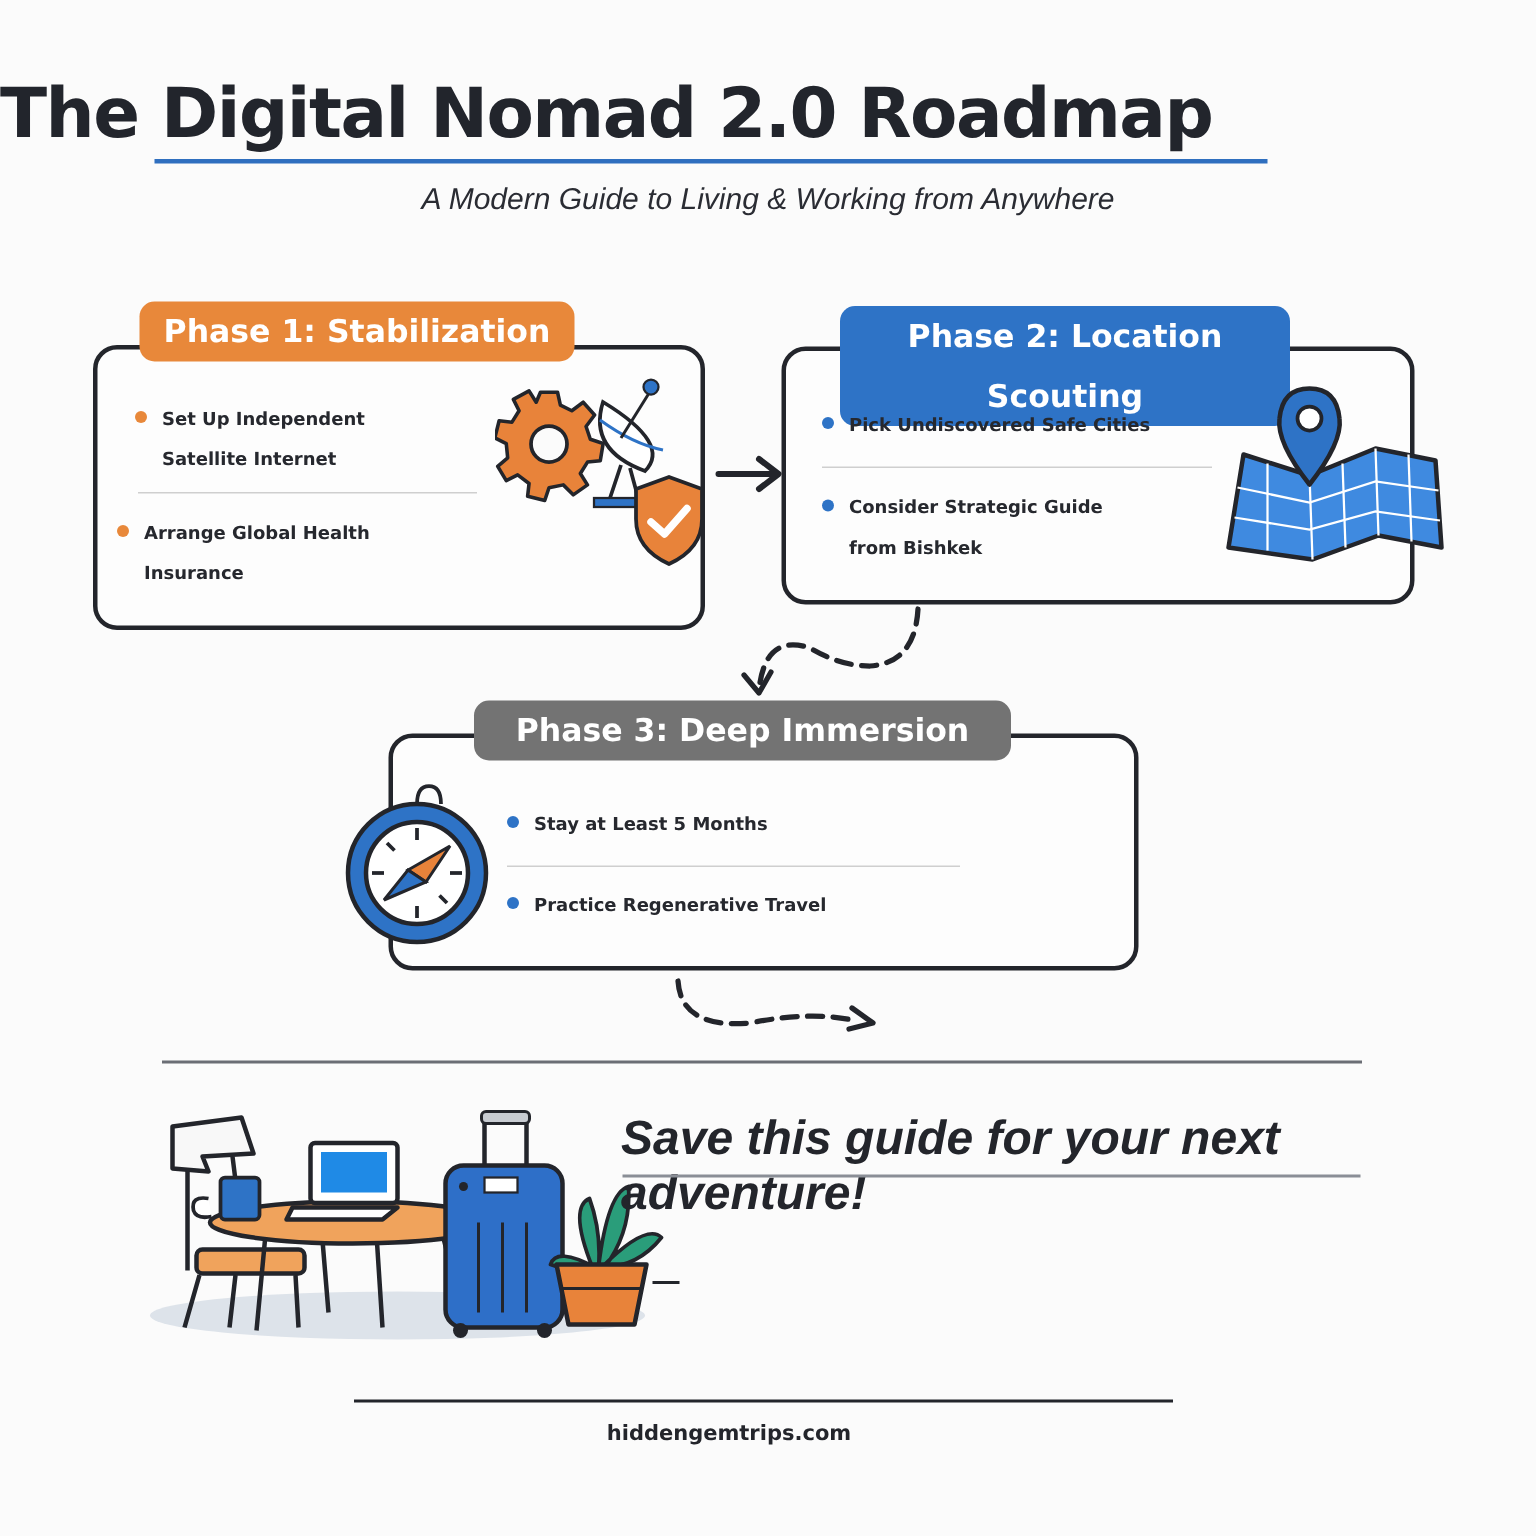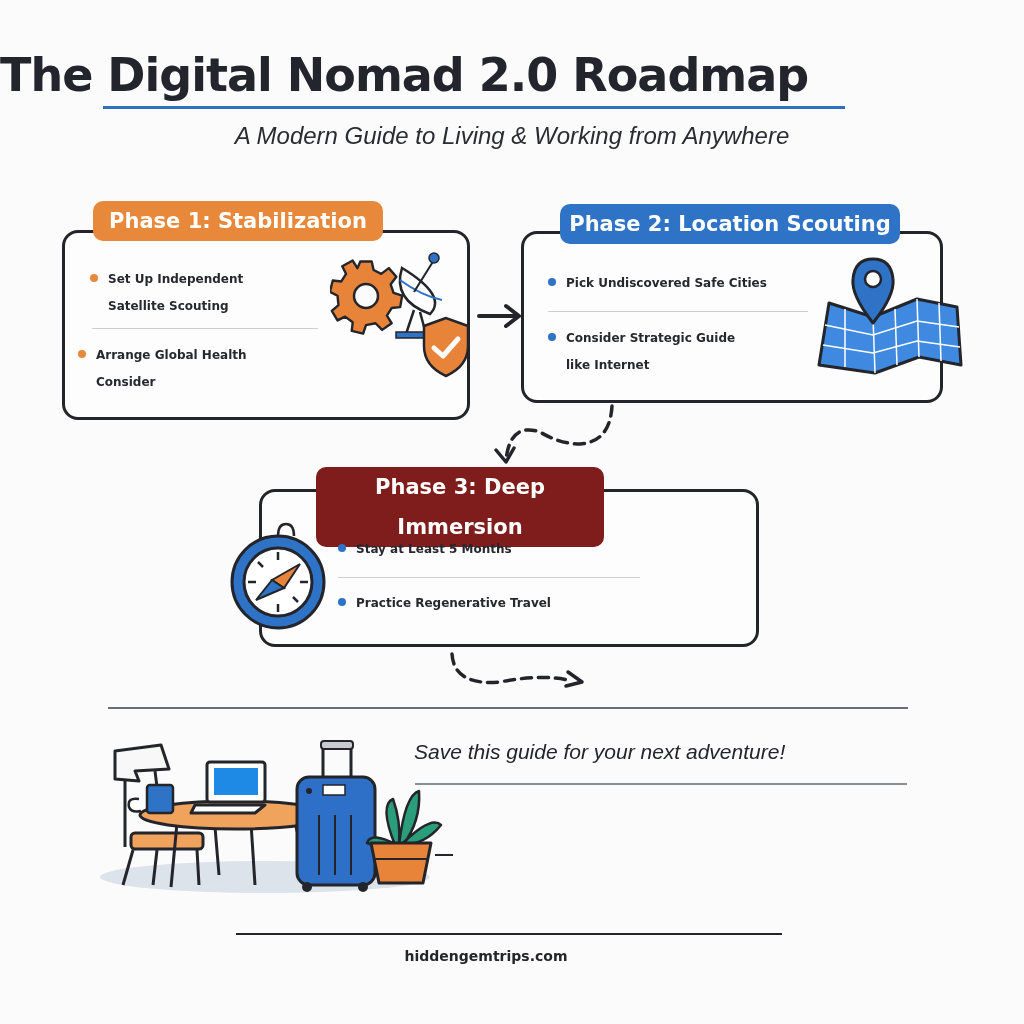--- a/index.html
+++ b/index.html
@@ -1,48 +1,48 @@
 <!DOCTYPE html>
 <html><head>
 <meta charset="utf-8">
 <style>
   html, body { margin:0; padding:0; }
   body { width:1024px; height:1024px; background:#fbfbfb; position:relative; overflow:hidden; font-family:"Liberation Sans", sans-serif; color:#23252b; }
   .abs { position:absolute; }
   .title { left:0; width:1024px; top:48px; text-align:left; font-family:"DejaVu Sans", sans-serif; font-weight:bold; font-size:46px; letter-spacing:-1px; color:#22252c; }
   .title-rule { left:103px; top:106px; width:742px; height:3px; background:#2f6fbf; }
-  .subtitle { left:0; width:1024px; top:122px; text-align:center; font-style:italic; font-size:24px; color:#2a2c33; }
+  .subtitle { left:0; width:1024px; top:122px; text-align:center; font-style:italic; font-size:20px; color:#2a2c33; }
 
   .card { border:3px solid #23252b; border-radius:16px; background:#fdfdfd; box-sizing:border-box; }
   .badge { border-radius:10px; color:#fff; font-family:"DejaVu Sans", sans-serif; font-weight:bold; font-size:21px; text-align:center; box-sizing:border-box; line-height:40px; }
   .item { font-family:"DejaVu Sans", sans-serif; font-weight:bold; font-size:12px; line-height:27px; color:#26282e; }
   .bullet { display:inline-block; width:8px; height:8px; border-radius:50%; margin-right:10px; vertical-align:middle; position:relative; top:-2px; }
   .divider { height:1px; background:#cfcfcf; }
 
   .footer-rule { height:2px; background:#6b6e75; }
-  .cta { font-style:italic; font-weight:normal; font-size:21px; color:#23252b; }
+  .cta { font-style:italic; font-weight:bold; font-size:32px; color:#23252b; }
   .site { font-family:"DejaVu Sans", sans-serif; font-weight:bold; font-size:14px; color:#23252b; text-align:center; }
 </style>
 </head>
 <body>
 
 <div class="abs title">The Digital Nomad 2.0 Roadmap</div>
 <div class="abs title-rule"></div>
 <div class="abs subtitle">A Modern Guide to Living &amp; Working from Anywhere</div>
 
 <div class="abs card" style="left:62px; top:230px; width:408px; height:190px;"></div>
 <div class="abs badge" style="left:93px; top:201px; width:290px; background:#e8883a;">Phase 1: Stabilization</div>
 <div class="abs item" style="left:90px; top:266px;">
   <span class="bullet" style="background:#e8883a;"></span><span>Set Up Independent</span><br>
-  <span style="padding-left:18px">Satellite Scouting</span>
+  <span style="padding-left:18px">Satellite Internet</span>
 </div>
 <div class="abs divider" style="left:92px; top:328px; width:226px;"></div>
 <div class="abs item" style="left:78px; top:342px;">
   <span class="bullet" style="background:#e8883a;"></span><span>Arrange Global Health</span><br>
-  <span style="padding-left:18px">Consider</span>
+  <span style="padding-left:18px">Insurance</span>
 </div>
 
 <svg class="abs" style="left:330px; top:250px;" width="140" height="130" viewBox="0 0 140 130">
   <g transform="translate(36,46)">
     <g fill="#e8833a" stroke="#23252b" stroke-width="2.5" stroke-linejoin="round">
       <path d="M-6,-30 L6,-30 L8,-21 L16,-17 L24,-23 L32,-14 L26,-6 L29,3 L38,6 L36,18 L27,19 L22,27 L27,35 L17,42 L10,35 L0,37 L-3,46 L-15,43 L-14,34 L-22,28 L-30,32 L-36,22 L-29,16 L-30,6 L-38,2 L-35,-10 L-26,-9 L-21,-17 L-25,-25 L-14,-31 L-9,-23 Z" transform="translate(0,-6) scale(0.95)"></path>
       <circle cx="0" cy="0" r="12" fill="#fbfbfb"></circle>
     </g>
   </g>
   <g>
@@ -57,28 +57,28 @@
     <path d="M116,68 L94,76 L94,96 Q94,116 116,126 Q138,116 138,96 L138,76 Z" fill="#e8833a" stroke="#23252b" stroke-width="2.5"></path>
     <path d="M104,98 L113,106 L128,89" fill="none" stroke="#fff" stroke-width="5" stroke-linecap="round" stroke-linejoin="round"></path>
   </g>
 </svg>
 
 <svg class="abs" style="left:476px; top:302px;" width="48" height="28" viewBox="0 0 48 28">
   <path d="M3,14 L42,14 M30,4 L43,14 L30,24" fill="none" stroke="#23252b" stroke-width="4" stroke-linecap="round" stroke-linejoin="round"></path>
 </svg>
 
 <div class="abs card" style="left:521px; top:231px; width:422px; height:172px;"></div>
-<div class="abs badge" style="left:560px; top:204px; width:340px; background:#2e73c6;">Phase 2: Location Scouting</div>
+<div class="abs badge" style="left:560px; top:204px; width:300px; background:#2e73c6;">Phase 2: Location Scouting</div>
 <div class="abs item" style="left:548px; top:270px;">
   <span class="bullet" style="background:#2e73c6;"></span><span>Pick Undiscovered Safe Cities</span>
 </div>
 <div class="abs divider" style="left:548px; top:311px; width:260px;"></div>
 <div class="abs item" style="left:548px; top:325px;">
   <span class="bullet" style="background:#2e73c6;"></span><span>Consider Strategic Guide</span><br>
-  <span style="padding-left:18px">like Internet</span>
+  <span style="padding-left:18px">from Bishkek</span>
 </div>
 
 <svg class="abs" style="left:815px; top:255px;" width="150" height="125" viewBox="0 0 150 125">
   <g>
     <path d="M14,48 L58,62 L102,44 L142,52 L146,110 L104,102 L60,118 L4,110 Z" fill="#3f8ae0" stroke="#23252b" stroke-width="3" stroke-linejoin="round"></path>
     <path d="M58,62 L60,118 M102,44 L104,102" stroke="#fff" stroke-width="1.5"></path>
     <path d="M10,70 L58,80 L102,66 L144,72 M8,90 L58,98 L102,86 L145,92" stroke="#fff" stroke-width="1.5" fill="none"></path>
     <path d="M30,54 L30,112 M80,54 L82,110 M124,48 L126,106" stroke="#fff" stroke-width="1.5"></path>
   </g>
   <g>
@@ -86,21 +86,21 @@
     <circle cx="58" cy="24" r="8" fill="#fff" stroke="#23252b" stroke-width="2.5"></circle>
   </g>
 </svg>
 
 <svg class="abs" style="left:470px; top:402px;" width="150" height="70" viewBox="0 0 150 70">
   <path d="M142,4 Q140,40 110,42 Q90,42 70,30 Q40,20 36,58" fill="none" stroke="#23252b" stroke-width="3.5" stroke-dasharray="10 7" stroke-linecap="round"></path>
   <path d="M26,48 L36,60 L44,46" fill="none" stroke="#23252b" stroke-width="3.5" stroke-linecap="round" stroke-linejoin="round"></path>
 </svg>
 
 <div class="abs card" style="left:259px; top:489px; width:500px; height:158px;"></div>
-<div class="abs badge" style="left:316px; top:467px; width:288px; background:#7f1d1d;">Phase 3: Deep Immersion</div>
+<div class="abs badge" style="left:316px; top:467px; width:358px; background:#737373;">Phase 3: Deep Immersion</div>
 <svg class="abs" style="left:226px; top:518px;" width="104" height="114" viewBox="0 0 104 114">
   <path d="M52,18 Q52,6 60,6 Q68,6 68,18" fill="none" stroke="#23252b" stroke-width="2.5"></path>
   <circle cx="52" cy="64" r="46" fill="#2e73c6" stroke="#23252b" stroke-width="3"></circle>
   <circle cx="52" cy="64" r="34" fill="#fff" stroke="#23252b" stroke-width="3"></circle>
   <g stroke="#23252b" stroke-width="2.5">
     <line x1="52" y1="34" x2="52" y2="42"></line>
       <line x1="52" y1="86" x2="52" y2="94"></line>
     <line x1="22" y1="64" x2="30" y2="64"></line>
       <line x1="74" y1="64" x2="82" y2="64"></line>
     <line x1="32" y1="44" x2="37" y2="49"></line>

